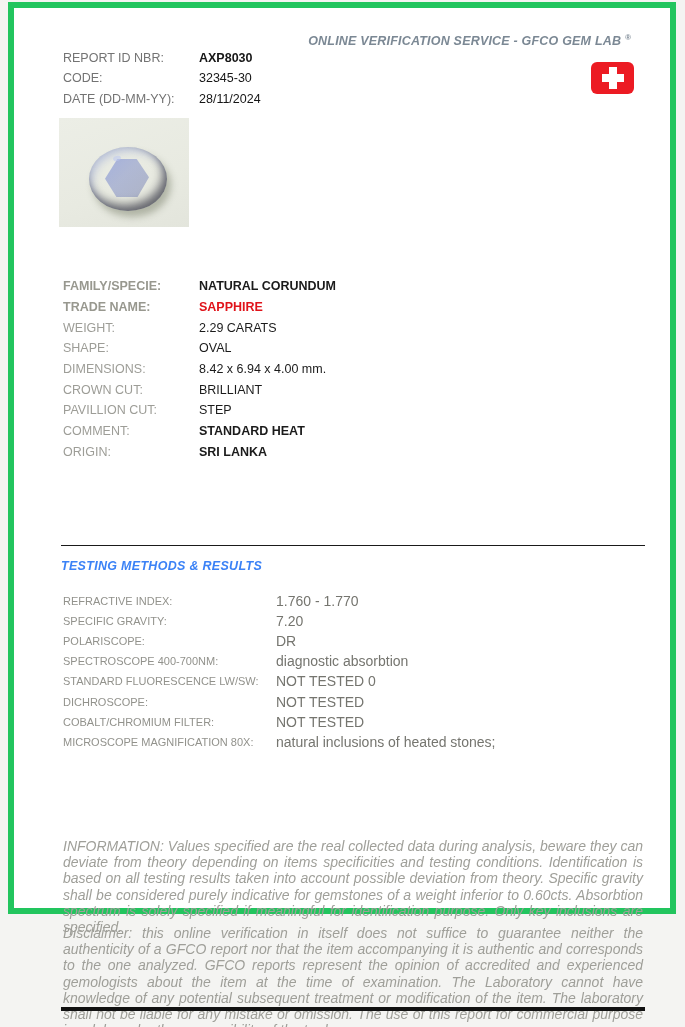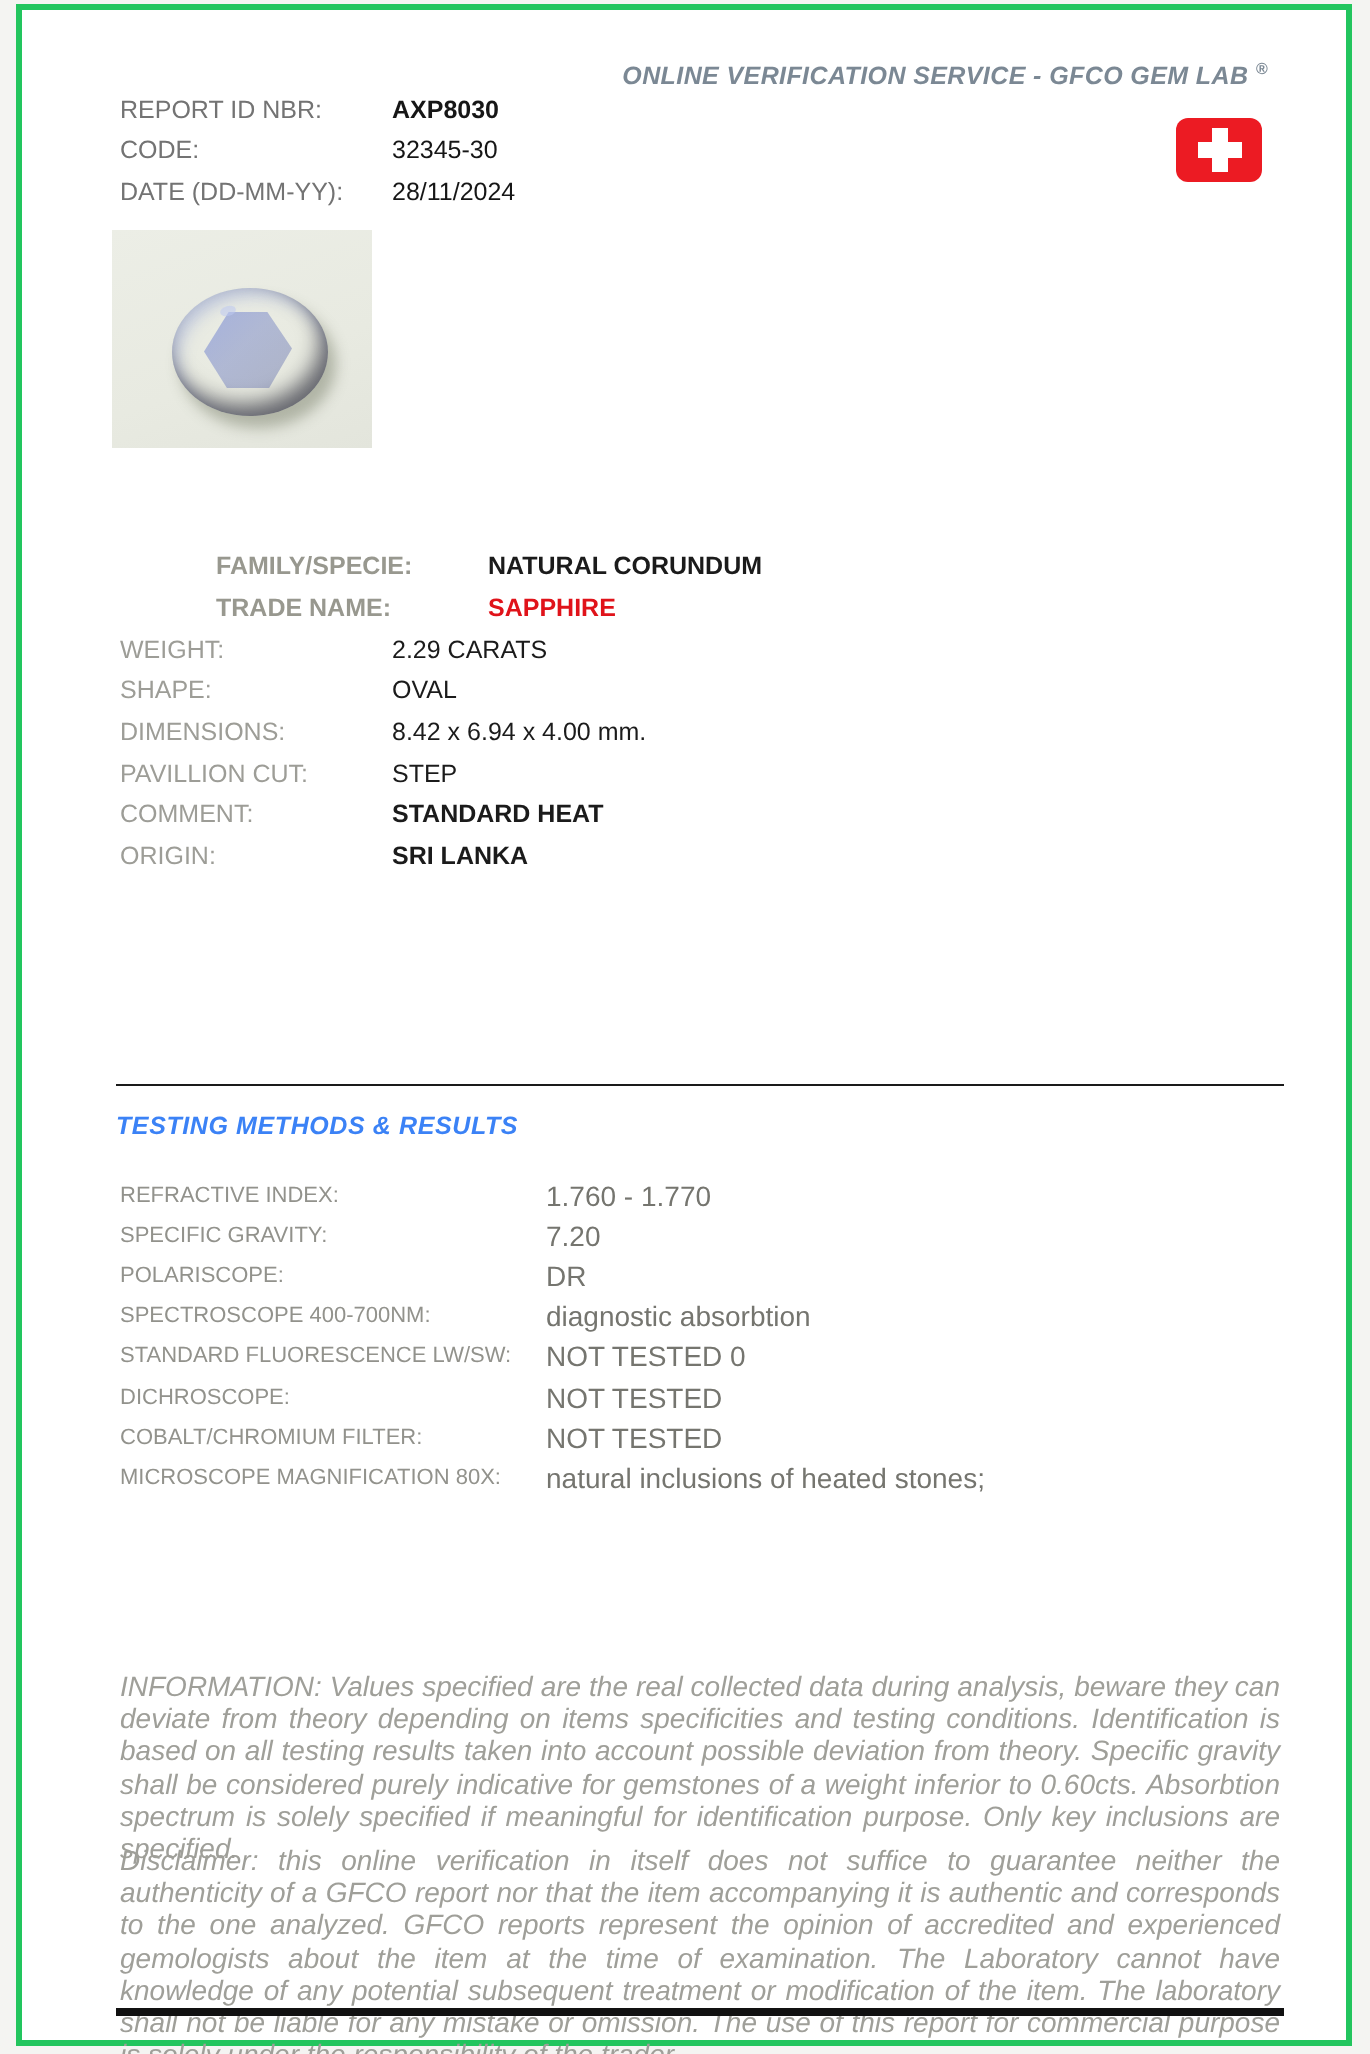--- a/index.html
+++ b/index.html
@@ -1,17 +1,17 @@
 <!DOCTYPE html>
 <html><head>
 <meta charset="utf-8">
 <style>
   * { margin:0; padding:0; box-sizing:border-box; }
   html,body { width:685px; height:1027px; background:#f4f4f2; font-family:"Liberation Sans", sans-serif; overflow:hidden; }
-  .page { position:absolute; left:8px; top:2px; width:668px; height:1021px; background:#ffffff; border:3px solid #22c55e; }
+  .page { position:absolute; left:8px; top:2px; width:668px; height:912px; background:#ffffff; border:6px solid #22c55e; }
 
   
   .service-title { position:absolute; top:25px; right:39px; font-size:12.5px; font-weight:bold; font-style:italic; color:#7b8894; letter-spacing:.2px; }
   .service-title sup { font-size:8px; }
 
   .hdr-rows { position:absolute; left:49px; top:40px; }
   .hrow { display:flex; height:20.3px; align-items:center; font-size:12.5px; }
   .hlabel { width:136px; color:#737373; }
   .hval { color:#161616; }
   .hval.b { font-weight:bold; }
@@ -28,21 +28,21 @@
   .gem::before { content:""; position:absolute; left:16px; top:12px; width:44px; height:38px;
          clip-path:polygon(28% 0%, 72% 0%, 100% 48%, 74% 100%, 26% 100%, 0% 52%);
          background:linear-gradient(135deg, rgba(110,130,215,.55) 0%, rgba(70,90,185,.35) 45%, rgba(40,55,140,.30) 100%); }
   .gem::after { content:""; position:absolute; left:24px; top:9px; width:8px; height:5px; border-radius:50%;
          background:rgba(190,200,240,.55); transform:rotate(-15deg); }
 
   
   .details { position:absolute; left:49px; top:268px; }
   .drow { display:flex; height:20.7px; align-items:center; font-size:12.5px; }
   .dlabel { width:136px; color:#9d9d97; }
-  .dlabel.b { font-weight:bold; color:#98988f;margin-left:48px; }
+  .dlabel.b { font-weight:bold; color:#98988f; }
   .dvalue { color:#1b1b1b; }
   .dvalue.b { font-weight:bold; }
   .dvalue.red { color:#e0131a; font-weight:bold; }
 
   
   .rule-thin { position:absolute; left:47px; top:537px; width:584px; height:1px; background:#1a1a1a; }
   .rule-thick { position:absolute; left:47px; top:999px; width:584px; height:3.5px; background:#111; }
 
   
   .testing-title { position:absolute; left:47px; top:551px; font-size:12.5px; font-weight:bold; font-style:italic; color:#3b82f6; letter-spacing:.3px;text-align:center; }
@@ -105,20 +105,24 @@
     </div>
     <div class="drow">
       <span class="dlabel">SHAPE:</span>
       <span class="dvalue">OVAL</span>
     </div>
     <div class="drow">
       <span class="dlabel">DIMENSIONS:</span>
       <span class="dvalue">8.42 x 6.94 x 4.00 mm.</span>
     </div>
     <div class="drow">
+      <span class="dlabel">CROWN CUT:</span>
+      <span class="dvalue">BRILLIANT</span>
+    </div>
+    <div class="drow">
       <span class="dlabel">PAVILLION CUT:</span>
       <span class="dvalue">STEP</span>
     </div>
     <div class="drow">
       <span class="dlabel">COMMENT:</span>
       <span class="dvalue b">STANDARD HEAT</span>
     </div>
     <div class="drow">
       <span class="dlabel">ORIGIN:</span>
       <span class="dvalue b">SRI LANKA</span>

